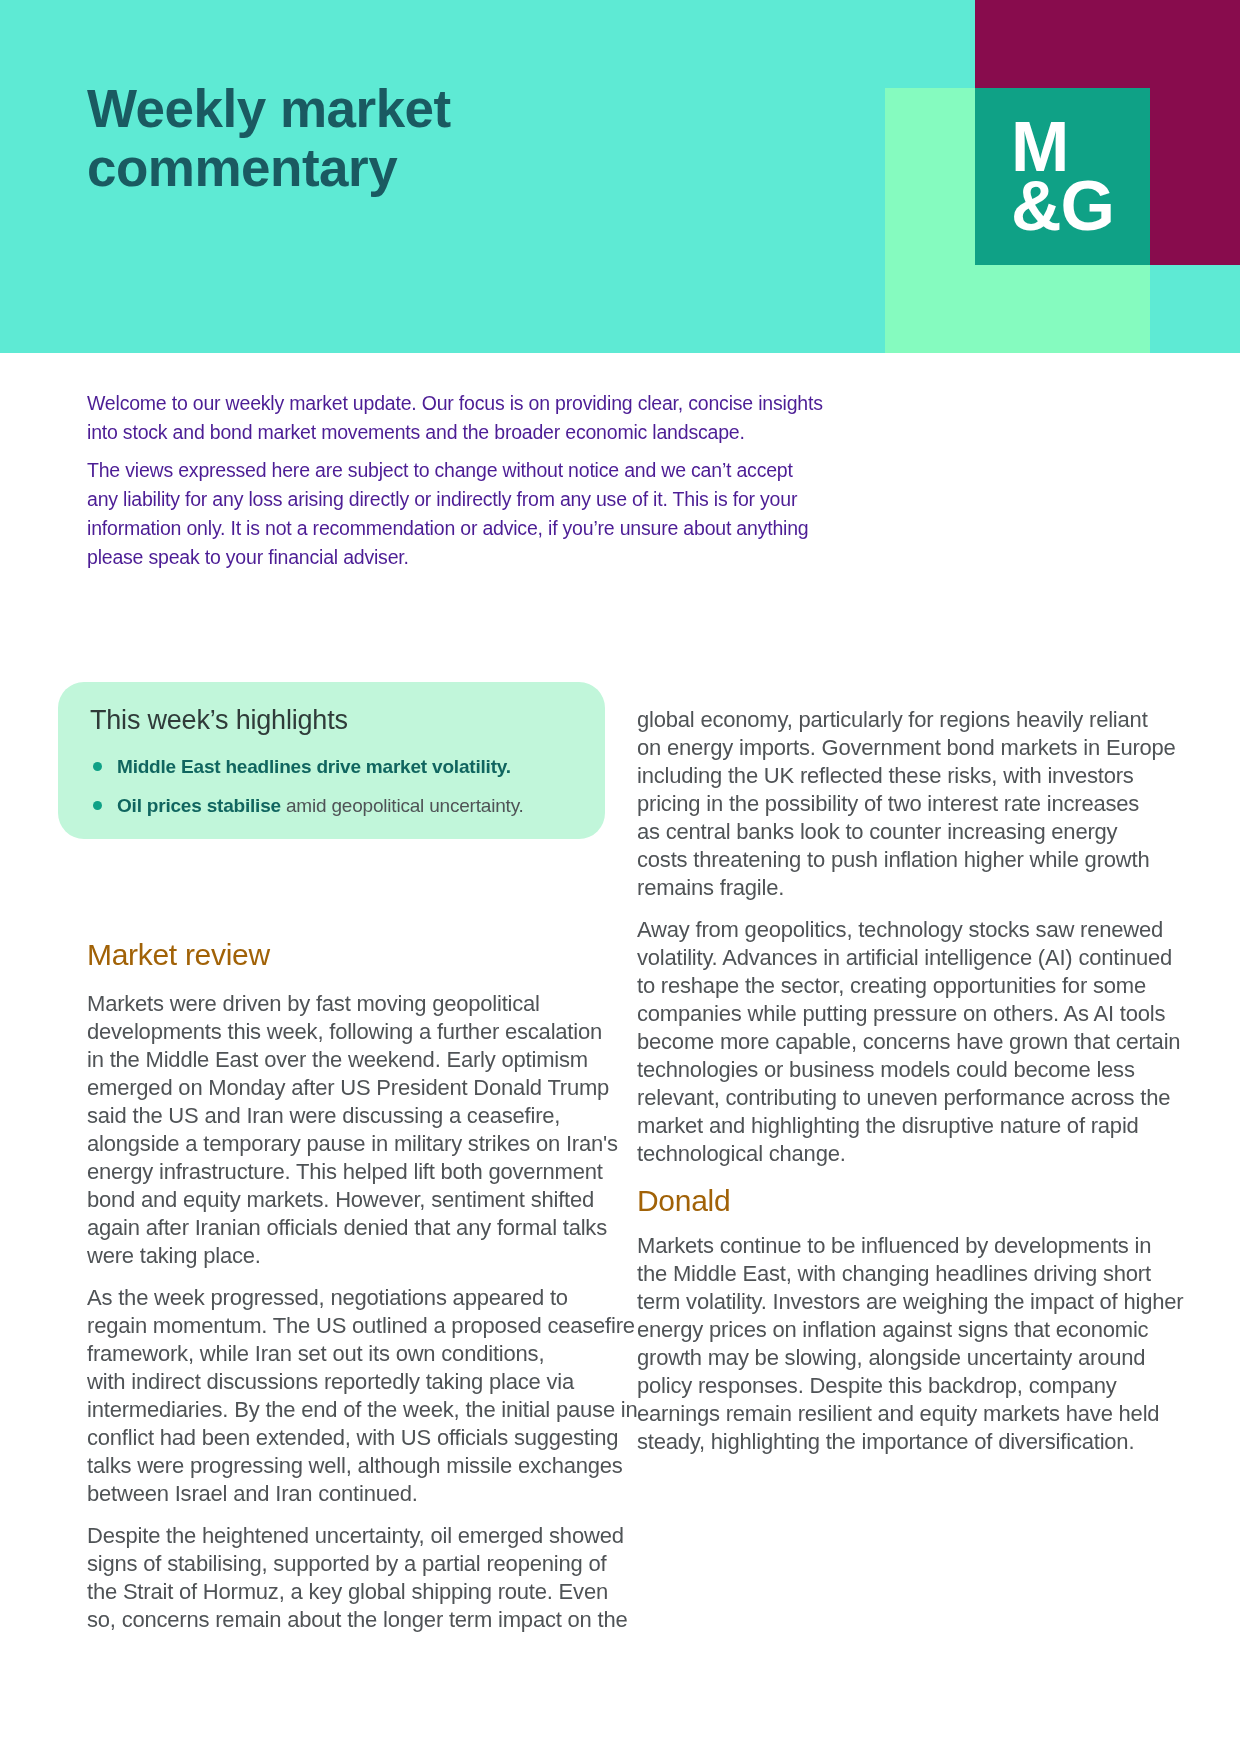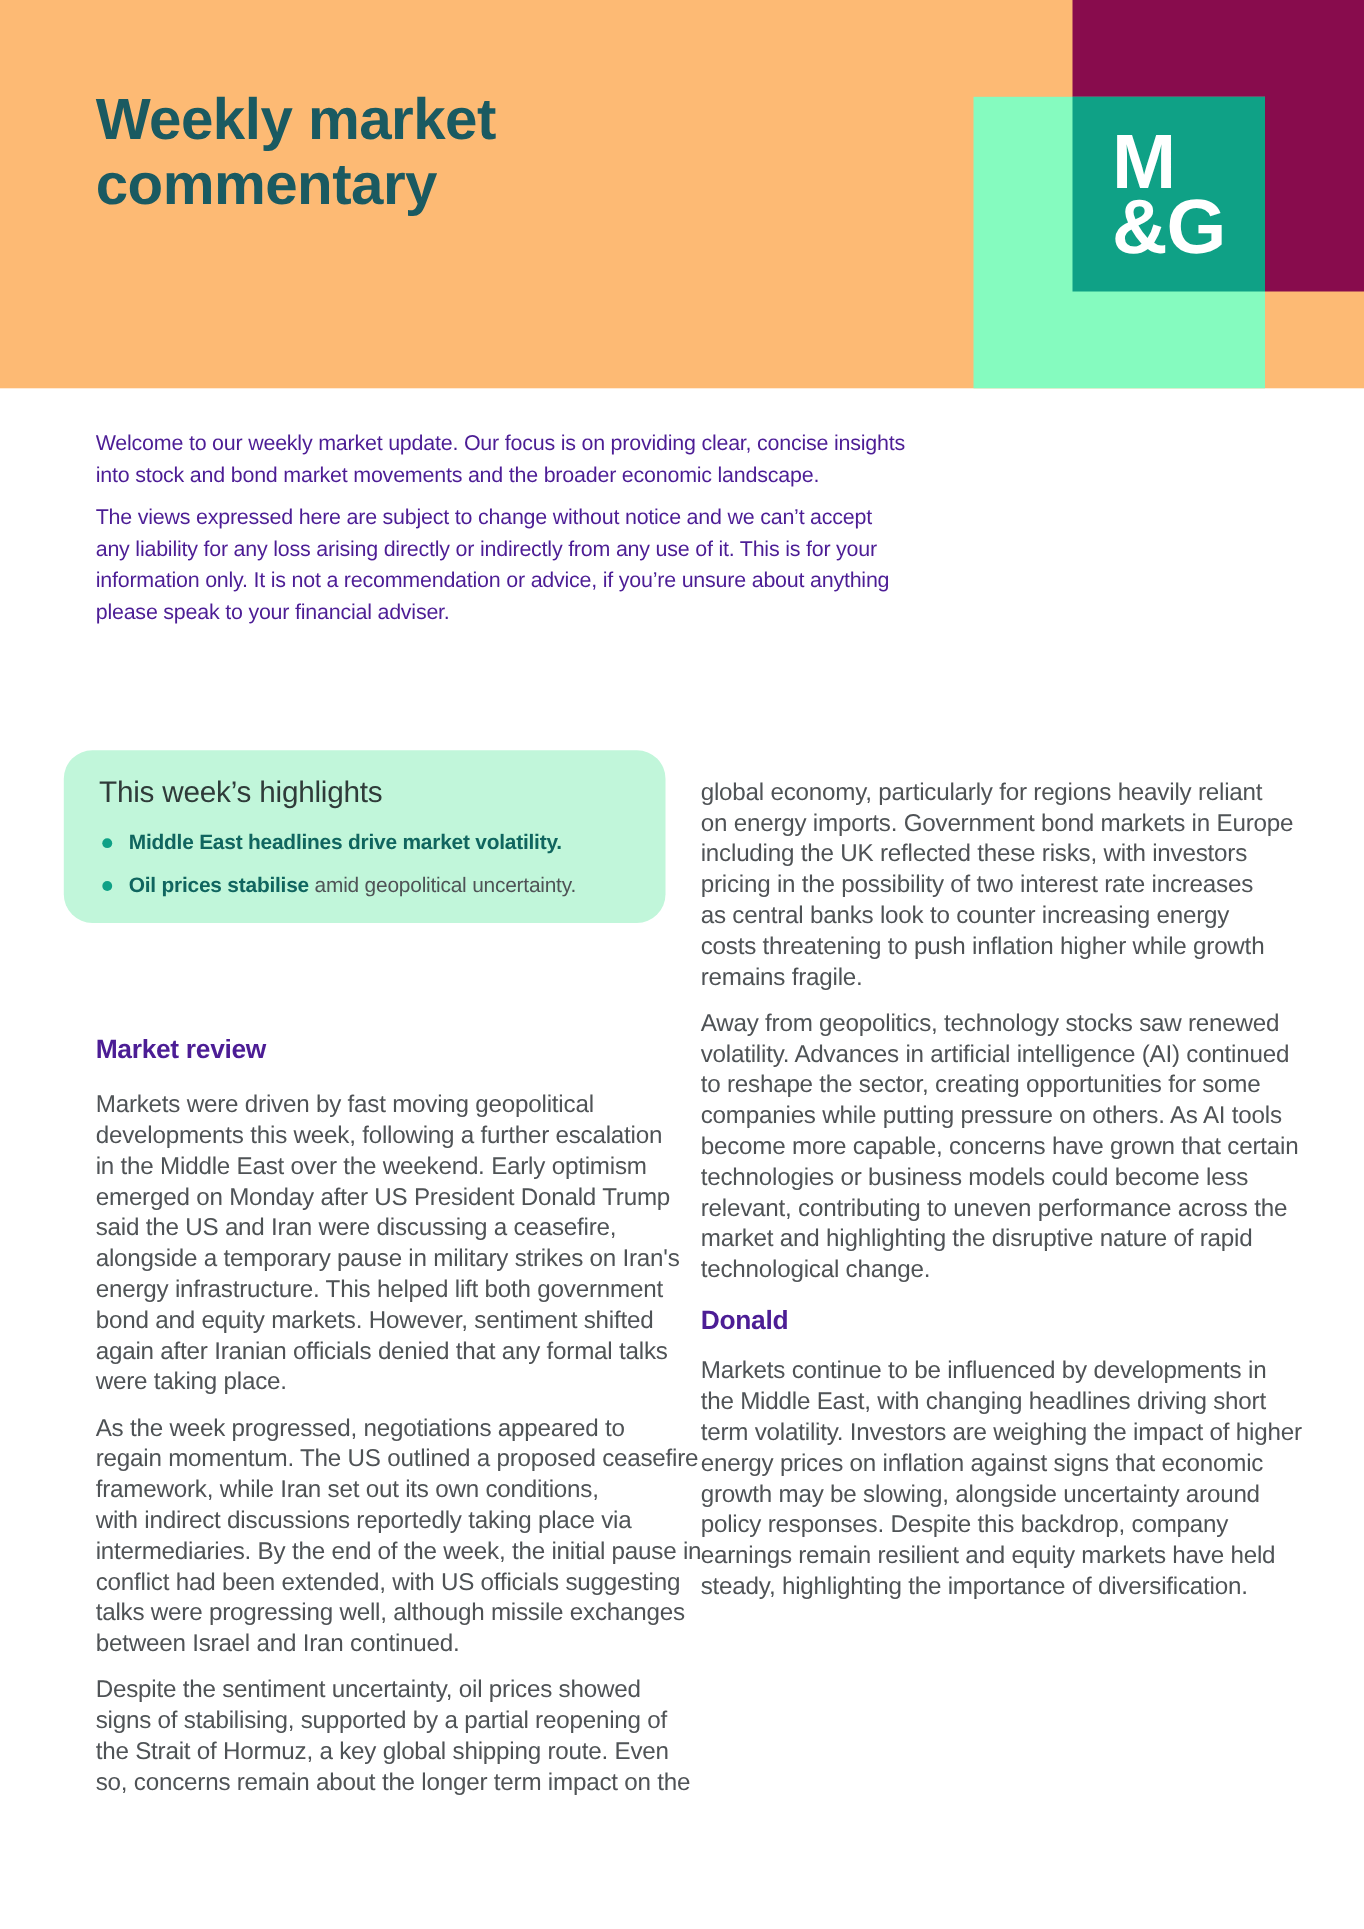--- a/index.html
+++ b/index.html
@@ -1,21 +1,21 @@
 <!DOCTYPE html>
 <html><head>
 <meta charset="utf-8">
 <style>
   html,body{margin:0;padding:0;background:#ffffff;}
   .page{
     position:relative;width:1240px;height:1754px;background:#ffffff;overflow:hidden;
     font-family:"Liberation Sans","DejaVu Sans",sans-serif;
   }
   
-  .masthead{position:absolute;left:0;top:0;width:1240px;height:353px;background:#fdba74;}
+  .masthead{position:absolute;left:0;top:0;width:1240px;height:353px;background:#5eead4;}
   .masthead h1{
     position:absolute;left:87px;top:79px;margin:0;
     font-size:53px;line-height:59px;font-weight:bold;letter-spacing:-0.5px;
     color:#1A5A61;white-space:pre;
   }
   .subtitle{
     position:absolute;left:87px;top:215px;
     font-size:30px;line-height:36px;font-weight:normal;color:#1A5A61;white-space:pre;
   }
   
@@ -48,22 +48,22 @@
   .highlights li{display:flex;align-items:flex-start;margin-bottom:12px;}
   .highlights li:last-child{margin-bottom:0;}
   .dot{flex:0 0 9px;width:9px;height:9px;border-radius:50%;background:#0FA186;margin:9px 15px 0 3px;}
   .hl-text{font-size:19px;line-height:27px;white-space:pre;letter-spacing:-0.2px;color:#4F5356;}
   .hl-text strong{color:#10655F;font-weight:bold;}
   
   .col{position:absolute;width:560px;}
   .col-left{left:87px;top:936px;}
   .col-right{left:637px;top:706px;}
   .col h2{
-    margin:0 0 16px 0;font-size:24px;line-height:38px;font-weight:bold;
-    color:#4c1d95;letter-spacing:-0.3px;white-space:pre;
+    margin:0 0 16px 0;font-size:30px;line-height:38px;font-weight:normal;
+    color:#a16207;letter-spacing:-0.3px;white-space:pre;
   }
   .col h2.mid{margin-top:12px;margin-bottom:12px;}
   .col p{
     margin:0 0 14px 0;font-size:22px;line-height:28px;color:#4F5356;
     white-space:pre;letter-spacing:-0.2px;
   }
 </style>
 </head>
 <body>
 
@@ -116,21 +116,21 @@
 again after Iranian officials denied that any formal talks
 were taking place.</p>
     <p>As the week progressed, negotiations appeared to
 regain momentum. The US outlined a proposed ceasefire
 framework, while Iran set out its own conditions,
 with indirect discussions reportedly taking place via
 intermediaries. By the end of the week, the initial pause in
 conflict had been extended, with US officials suggesting
 talks were progressing well, although missile exchanges
 between Israel and Iran continued.</p>
-    <p>Despite the sentiment uncertainty, oil prices showed
+    <p>Despite the heightened uncertainty, oil emerged showed
 signs of stabilising, supported by a partial reopening of
 the Strait of Hormuz, a key global shipping route. Even
 so, concerns remain about the longer term impact on the</p>
   </section>
 
   <section class="col col-right">
     <p>global economy, particularly for regions heavily reliant
 on energy imports. Government bond markets in Europe
 including the UK reflected these risks, with investors
 pricing in the possibility of two interest rate increases

